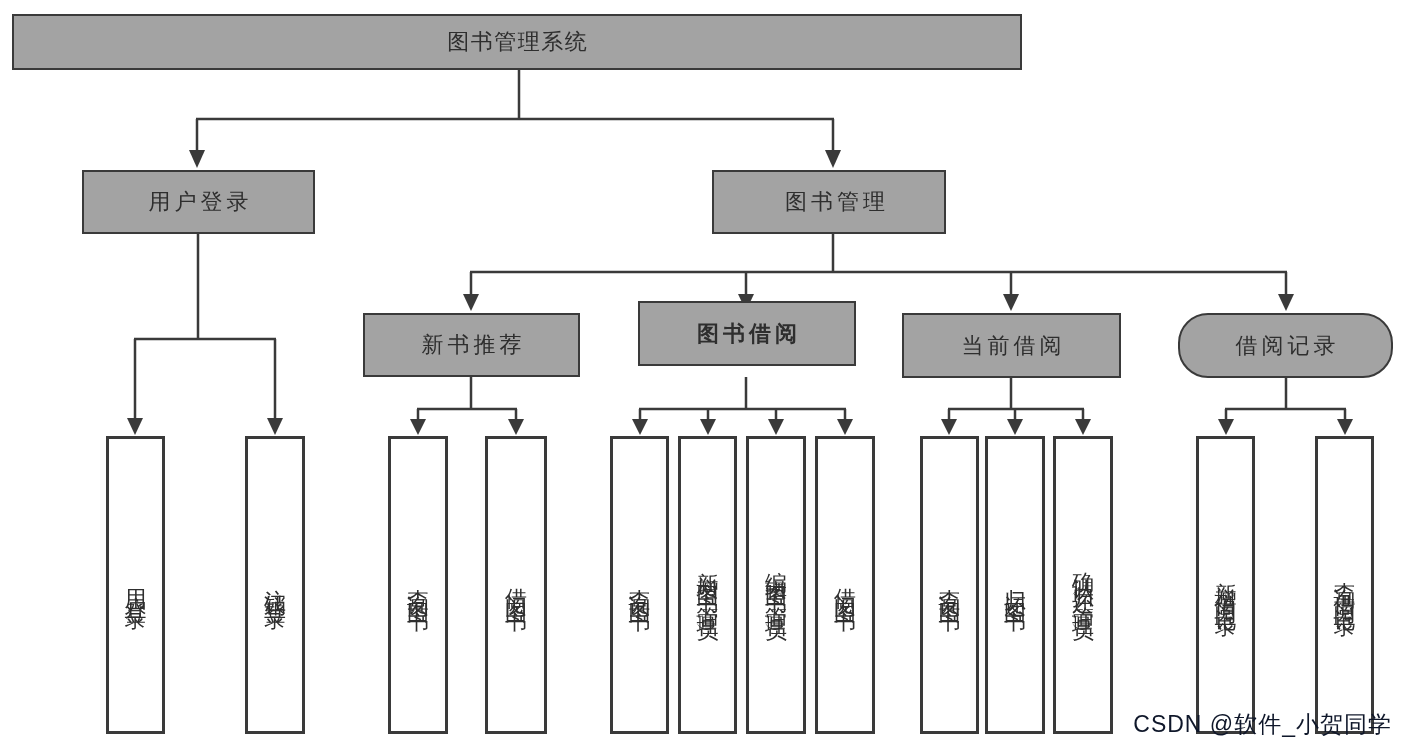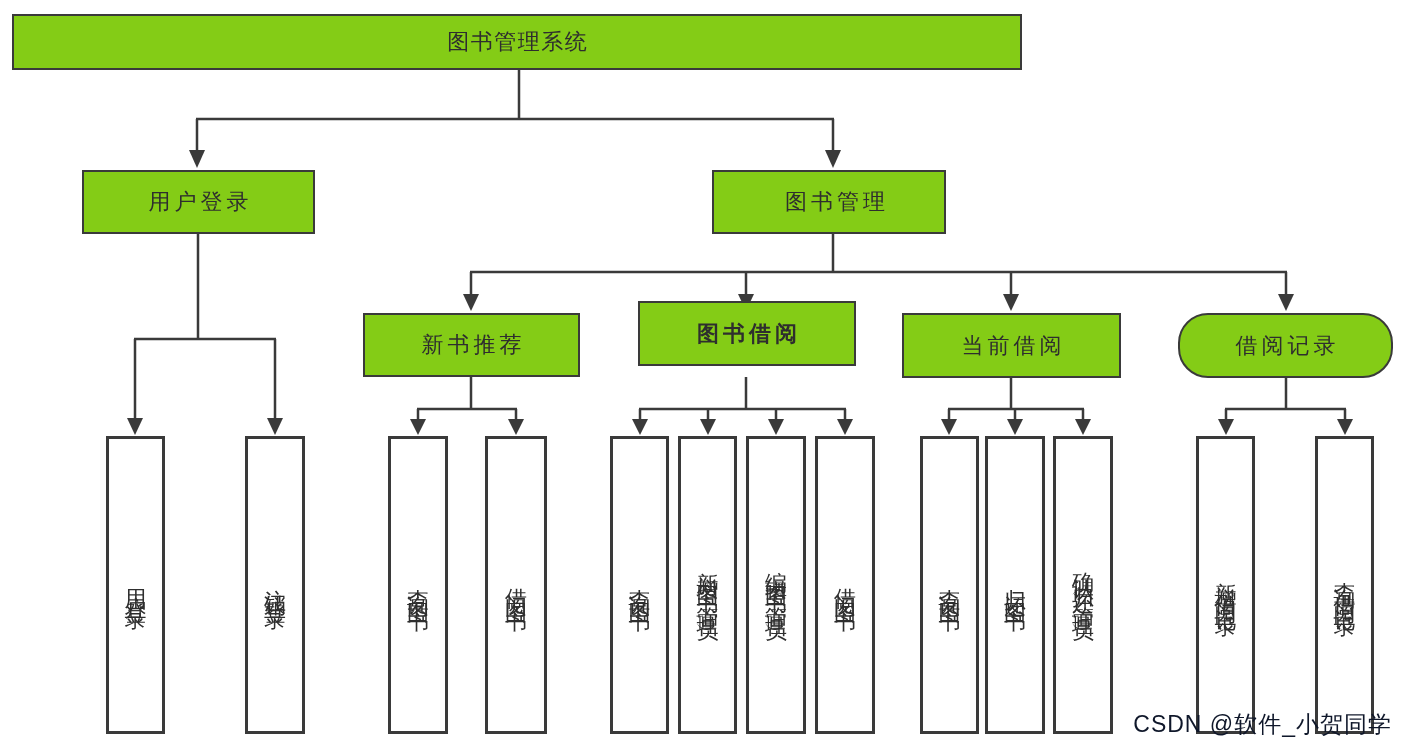--- a/index.html
+++ b/index.html
@@ -13,21 +13,21 @@
     overflow: hidden;
   }
   .connectors {
     position: absolute;
     left: 0; top: 0;
     width: 1405px; height: 747px;
   }
   .node {
     position: absolute;
     border: 2.5px solid #3a3a3a;
-    background: #84cc16;
+    background: #a3a3a3;
     display: flex;
     align-items: center;
     justify-content: center;
     color: #2e2e2e;
     font-size: 22px;
     letter-spacing: 4px;
     text-indent: 4px;
     white-space: nowrap;
   }
   .node-root {

